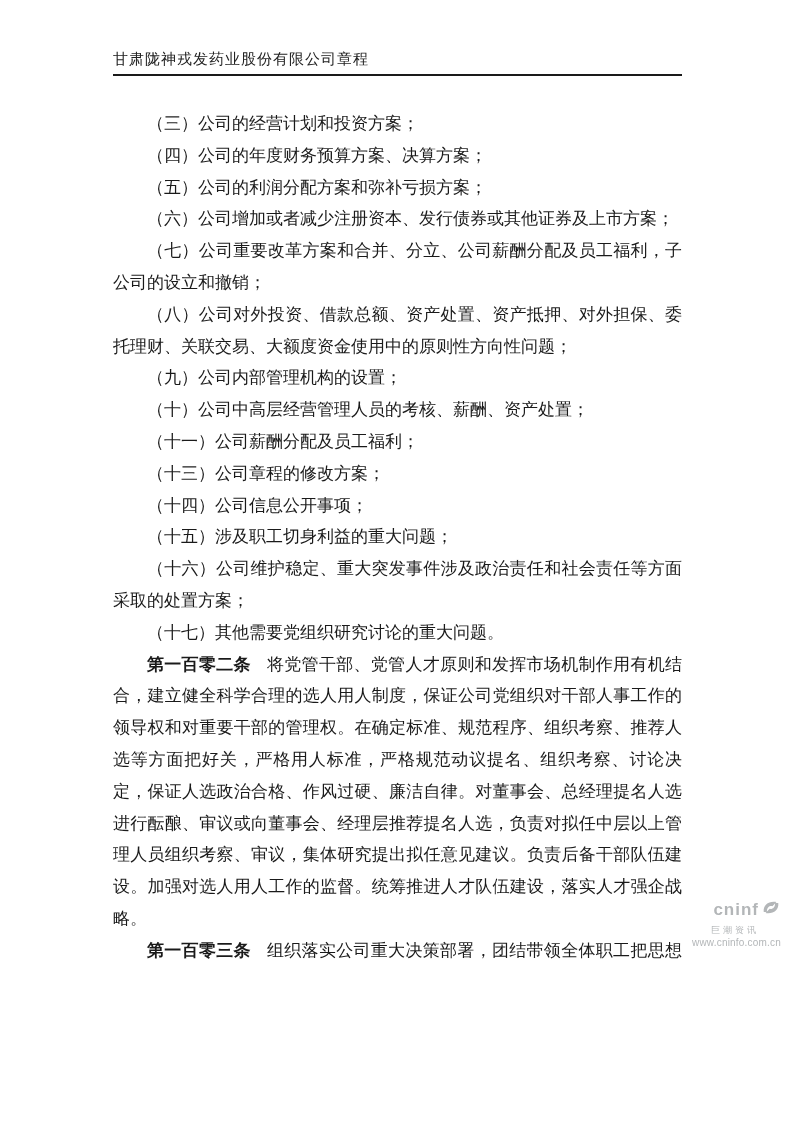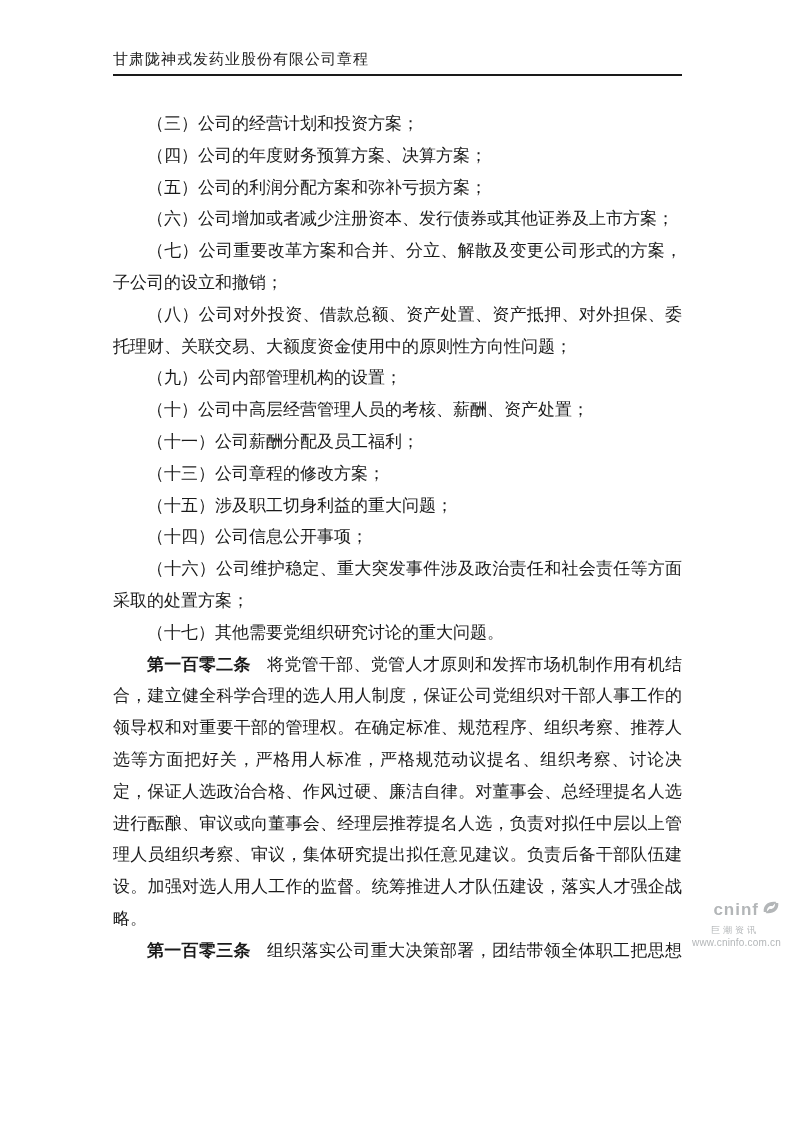--- a/index.html
+++ b/index.html
@@ -100,28 +100,28 @@
 
   <div class="header">
     <div class="header-title">甘肃陇神戎发药业股份有限公司章程</div>
   </div>
 
   <div class="doc-body">
     <p>（三）公司的经营计划和投资方案；</p>
     <p>（四）公司的年度财务预算方案、决算方案；</p>
     <p>（五）公司的利润分配方案和弥补亏损方案；</p>
     <p>（六）公司增加或者减少注册资本、发行债券或其他证券及上市方案；</p>
-    <p>（七）公司重要改革方案和合并、分立、解散及变更公司形式的方案，子公司的设立和撤销；</p>
+    <p>（七）公司重要改革方案和合并、分立、公司薪酬分配及员工福利，子公司的设立和撤销；</p>
     <p>（八）公司对外投资、借款总额、资产处置、资产抵押、对外担保、委托理财、关联交易、大额度资金使用中的原则性方向性问题；</p>
     <p>（九）公司内部管理机构的设置；</p>
     <p>（十）公司中高层经营管理人员的考核、薪酬、资产处置；</p>
     <p>（十一）公司薪酬分配及员工福利；</p>
     <p>（十三）公司章程的修改方案；</p>
+    <p>（十四）公司信息公开事项；</p>
     <p>（十五）涉及职工切身利益的重大问题；</p>
-    <p>（十四）公司信息公开事项；</p>
     <p>（十六）公司维护稳定、重大突发事件涉及政治责任和社会责任等方面采取的处置方案；</p>
     <p>（十七）其他需要党组织研究讨论的重大问题。</p>
 
     <p>
       <span class="term">第一百零二条</span><span>将党管干部、党管人才原则和发挥市场机制作用有机结合，建立健全科学合理的选人用人制度，保证公司党组织对干部人事工作的领导权和对重要干部的管理权。在确定标准、规范程序、组织考察、推荐人选等方面把好关，严格用人标准，严格规范动议提名、组织考察、讨论决定，保证人选政治合格、作风过硬、廉洁自律。对董事会、总经理提名人选进行酝酿、审议或向董事会、经理层推荐提名人选，负责对拟任中层以上管理人员组织考察、审议，集体研究提出拟任意见建议。负责后备干部队伍建设。加强对选人用人工作的监督。统筹推进人才队伍建设，落实人才强企战略。</span>
     </p>
     <p>
       <span class="term">第一百零三条</span><span>组织落实公司重大决策部署，团结带领全体职工把思想和行动统一到公司发展战略目标和重大决策部署上。</span>
     </p>
     <p>

